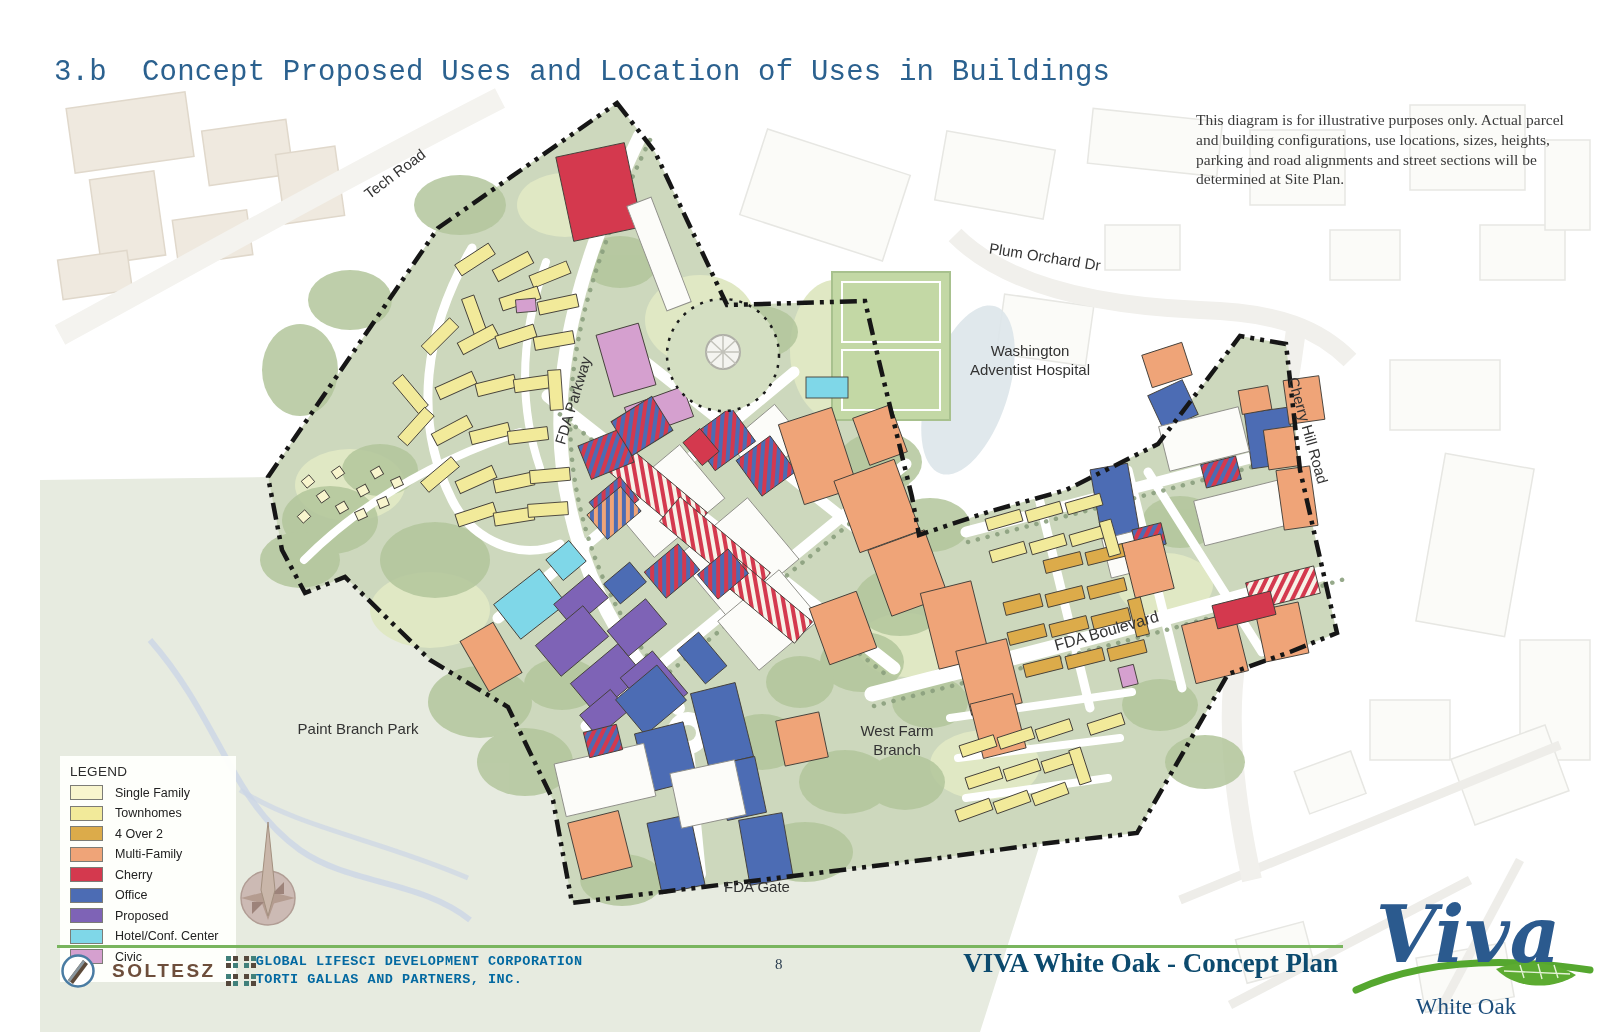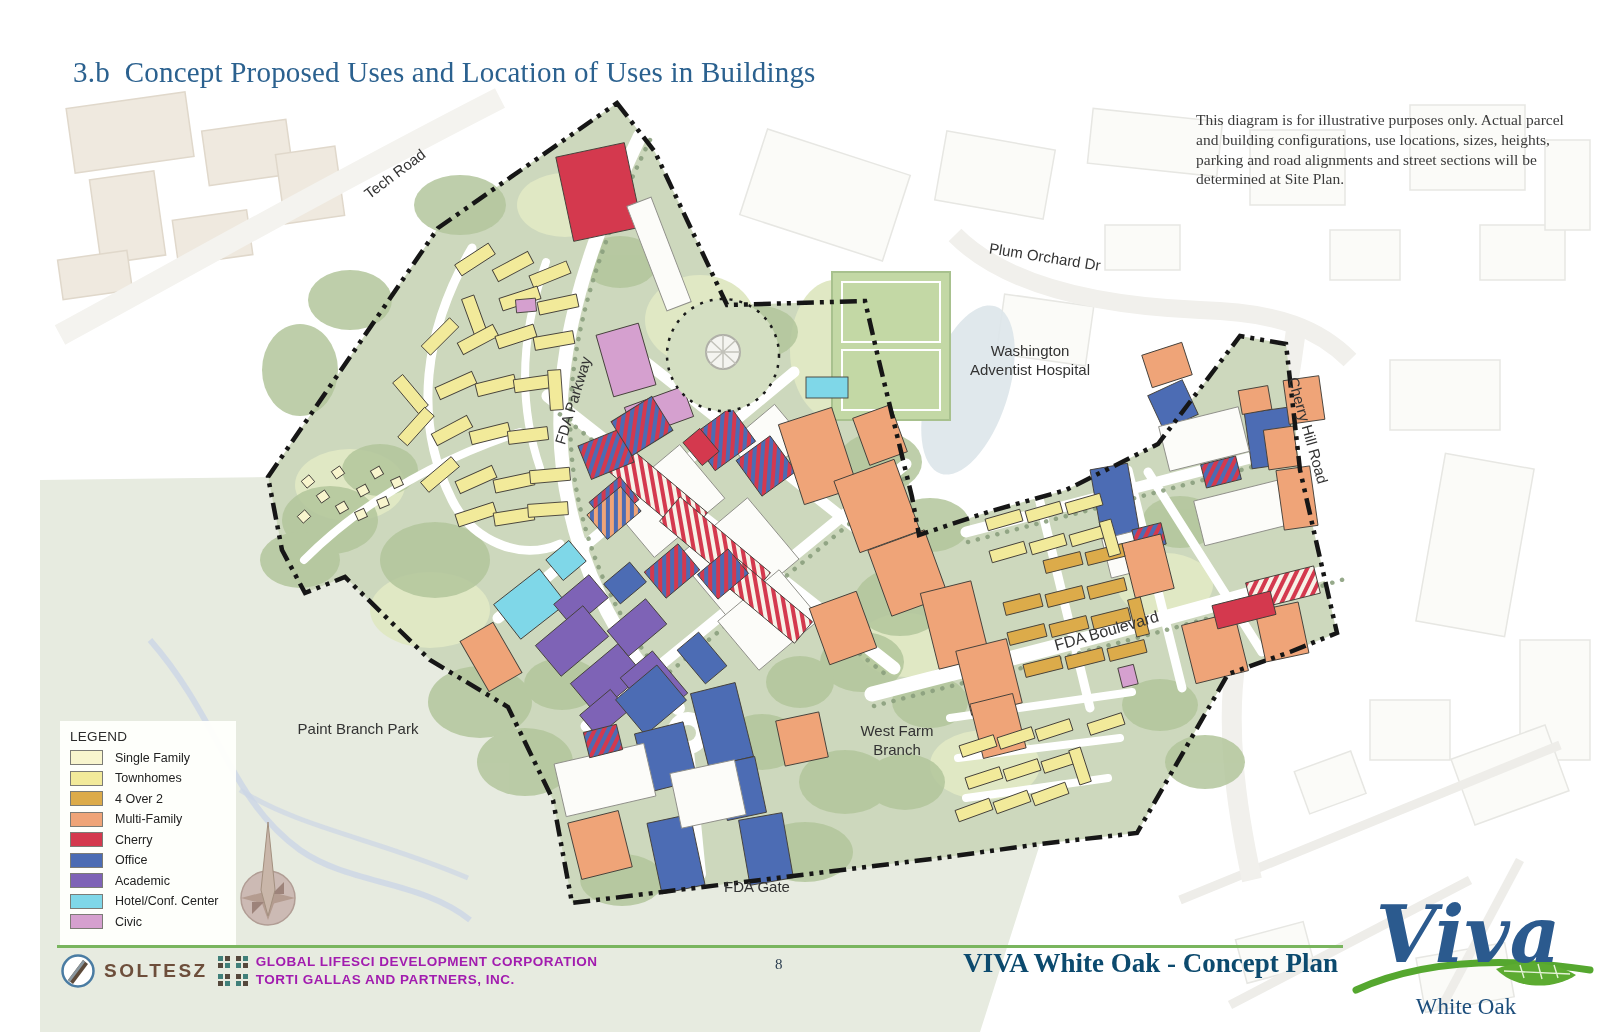--- a/index.html
+++ b/index.html
@@ -2,48 +2,48 @@
 <html><head>
 <meta charset="utf-8">
 <style>
   html,body{margin:0;padding:0;}
   body{
     width:1600px;height:1032px;position:relative;background:#ffffff;
     font-family:"Liberation Sans",sans-serif;overflow:hidden;
   }
   #map-svg{position:absolute;left:0;top:0;z-index:0;}
   .page-title{
-    position:absolute;left:73px;top:56px;z-index:3;
-    font-family:Liberation Serif, serif;
+    position:absolute;left:54px;top:56px;z-index:3;
+    font-family:Liberation Mono, monospace;
     font-size:29px;color:#2b618f;letter-spacing:.2px;white-space:pre;
   }
   .disclaimer{
     position:absolute;left:1196px;top:110px;width:378px;z-index:3;
     font-family:"Liberation Serif","DejaVu Serif",serif;
     font-size:15.5px;line-height:1.28;color:#3b3b3b;
   }
   .legend-box{
-    position:absolute;left:60px;top:721px;width:176px;z-index:3;
+    position:absolute;left:60px;top:756px;width:176px;z-index:3;
     background:rgba(255,255,252,.96);padding:8px 10px 12px 10px;box-sizing:border-box;
   }
   .legend-title{font-size:13.5px;color:#2b2b2b;margin:0 0 6px 0;letter-spacing:.3px;}
   .legend-row{display:flex;align-items:center;margin:0 0 5.5px 0;}
   .legend-swatch{width:31px;height:13px;border:1.6px solid #7c7c76;margin-right:12px;flex:0 0 auto;}
   .legend-label{font-size:12.5px;color:#222;}
   .footer-rule{
     position:absolute;left:57px;top:945px;width:1286px;height:3px;background:#79b55e;z-index:3;
   }
   .footer-left{position:absolute;left:60px;top:953px;z-index:3;display:flex;align-items:center;}
   .soltesz-wordmark{
     font-family:"Liberation Sans",sans-serif;font-weight:bold;font-size:19px;
-    color:#6d4e3b;letter-spacing:2.5px;margin:0 10px 0 8px;
+    color:#6d4e3b;letter-spacing:2.5px;margin:0 10px 0 16px;
   }
   .company-lines{
-    font-family:Liberation Sans, sans-serif;font-weight:bold;
-    font-size:13.5px;line-height:1.3;color:#a21caf;letter-spacing:.5px;margin-left:8px;
+    font-family:Liberation Mono, monospace;font-weight:bold;
+    font-size:13.5px;line-height:1.3;color:#0369a1;letter-spacing:.5px;
   }
   .page-number{
     position:absolute;left:775px;top:956px;z-index:3;
     font-family:"Liberation Serif",serif;font-size:15px;color:#2c3e50;
   }
   .plan-title{
     position:absolute;right:262px;top:948px;z-index:3;
     font-family:"Liberation Serif","DejaVu Serif",serif;font-weight:bold;
     font-size:27px;color:#0c4a6e;
   }
@@ -402,21 +402,21 @@
       <div class="legend-row">
         <span class="legend-swatch" style="background: rgb(212, 57, 78);"></span>
         <span class="legend-label">Cherry</span>
       </div>
       <div class="legend-row">
         <span class="legend-swatch" style="background: rgb(76, 108, 180);"></span>
         <span class="legend-label">Office</span>
       </div>
       <div class="legend-row">
         <span class="legend-swatch" style="background: rgb(126, 99, 182);"></span>
-        <span class="legend-label">Academic</span>
+        <span class="legend-label">Proposed</span>
       </div>
       <div class="legend-row">
         <span class="legend-swatch" style="background: rgb(127, 215, 232);"></span>
         <span class="legend-label">Hotel/Conf. Center</span>
       </div>
       <div class="legend-row">
         <span class="legend-swatch" style="background: rgb(213, 160, 207);"></span>
         <span class="legend-label">Civic</span>
       </div>
     </div>

